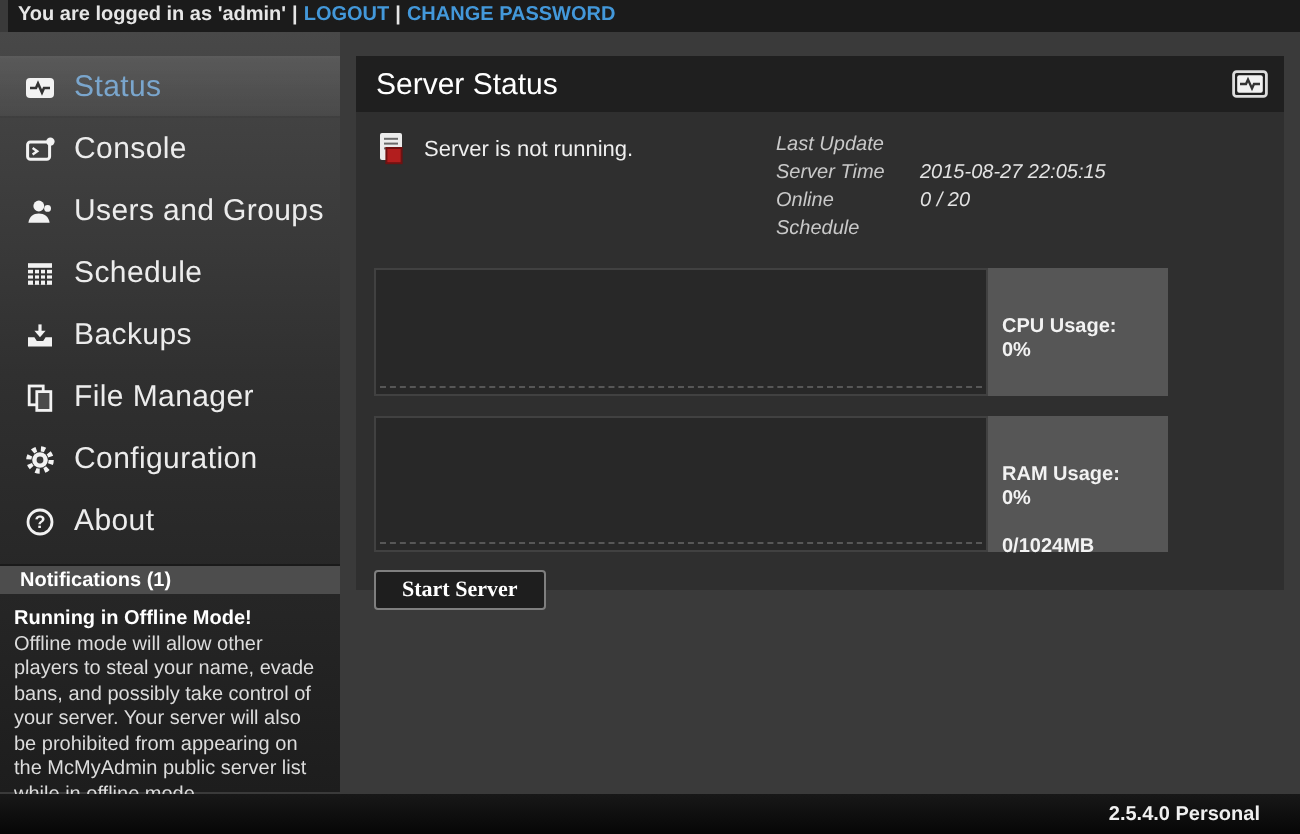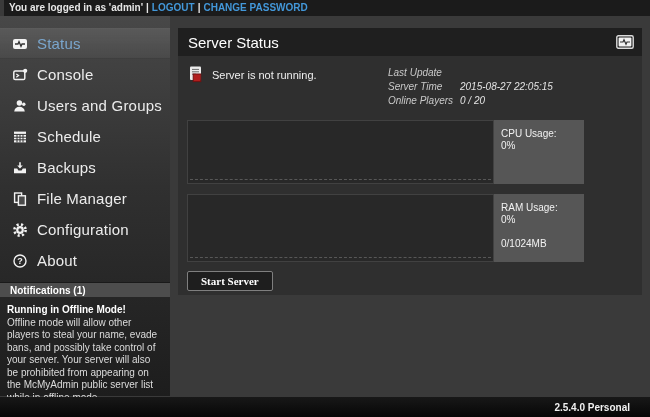--- a/index.html
+++ b/index.html
@@ -84,21 +84,21 @@
   .graph {
     width:307px; background:#282828; border:1px solid #414141;
     position:relative;
   }
   .graph .zero-line {
     position:absolute; left:2px; right:2px; bottom:3px;
     border-top:1px dashed #575757;
   }
   .usage-box {
     width:90px; background:#565656; color:#f2f2f2;
-    font-size:10px; line-height:12px; padding:8px 7px;
+    font-size:10px; line-height:12px; padding:24px 7px;font-weight:bold;
   }
   .usage-detail { margin-top:12px; }
   
   .btn-start {
     margin-top:9px;
     display:inline-block;
     background:#1e1e1e; border:1px solid #7f7f7f; border-radius:2px;
     color:#fff; font-size:11px; font-weight:bold;
     padding:3px 13px; cursor:pointer;
     font-family:Liberation Serif, serif;
@@ -255,21 +255,21 @@
 
         <div class="info-table">
           <div class="info-row">
             <span class="info-label">Last Update</span>
           </div>
           <div class="info-row">
             <span class="info-label">Server Time</span>
             <span class="info-value">2015-08-27 22:05:15</span>
           </div>
           <div class="info-row">
-            <span class="info-label">Online Players</span>
+            <span class="info-label">Online Schedule</span>
             <span class="info-value">0 / 20</span>
           </div>
         </div>
       </div>
 
       <div class="usage-row cpu">
         <div class="graph">
           <div class="zero-line"></div>
         </div>
         <div class="usage-box">

